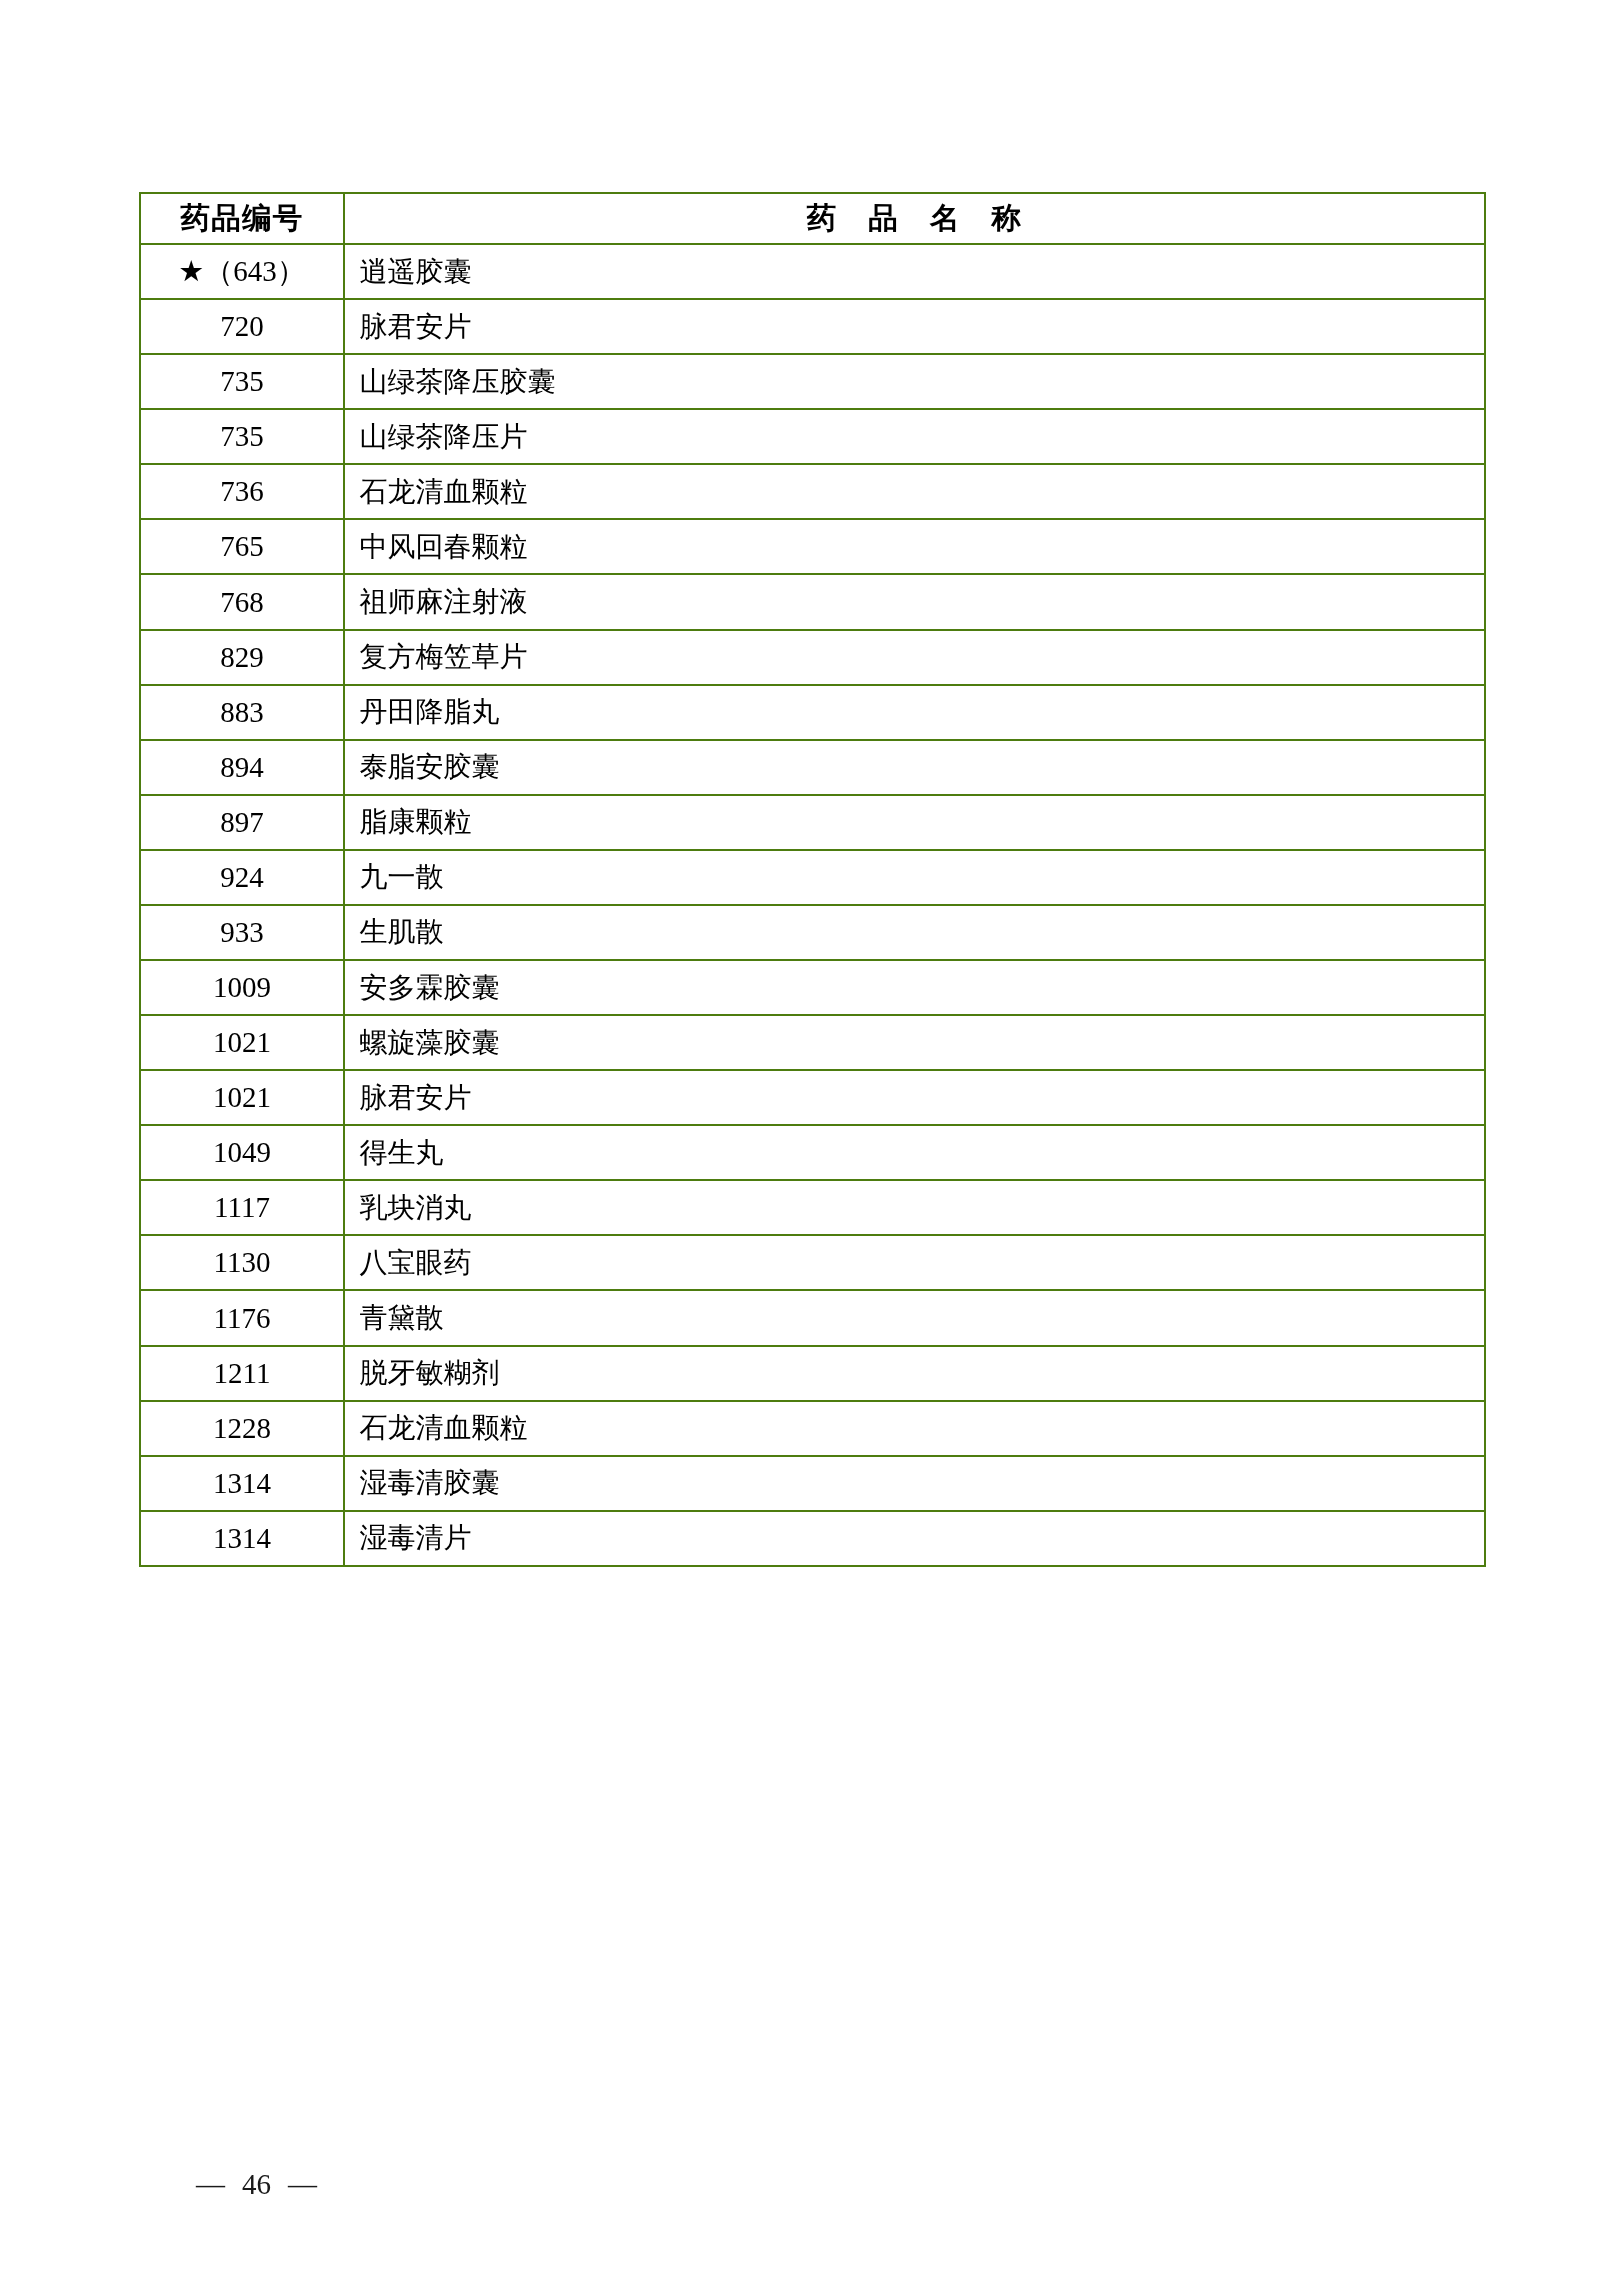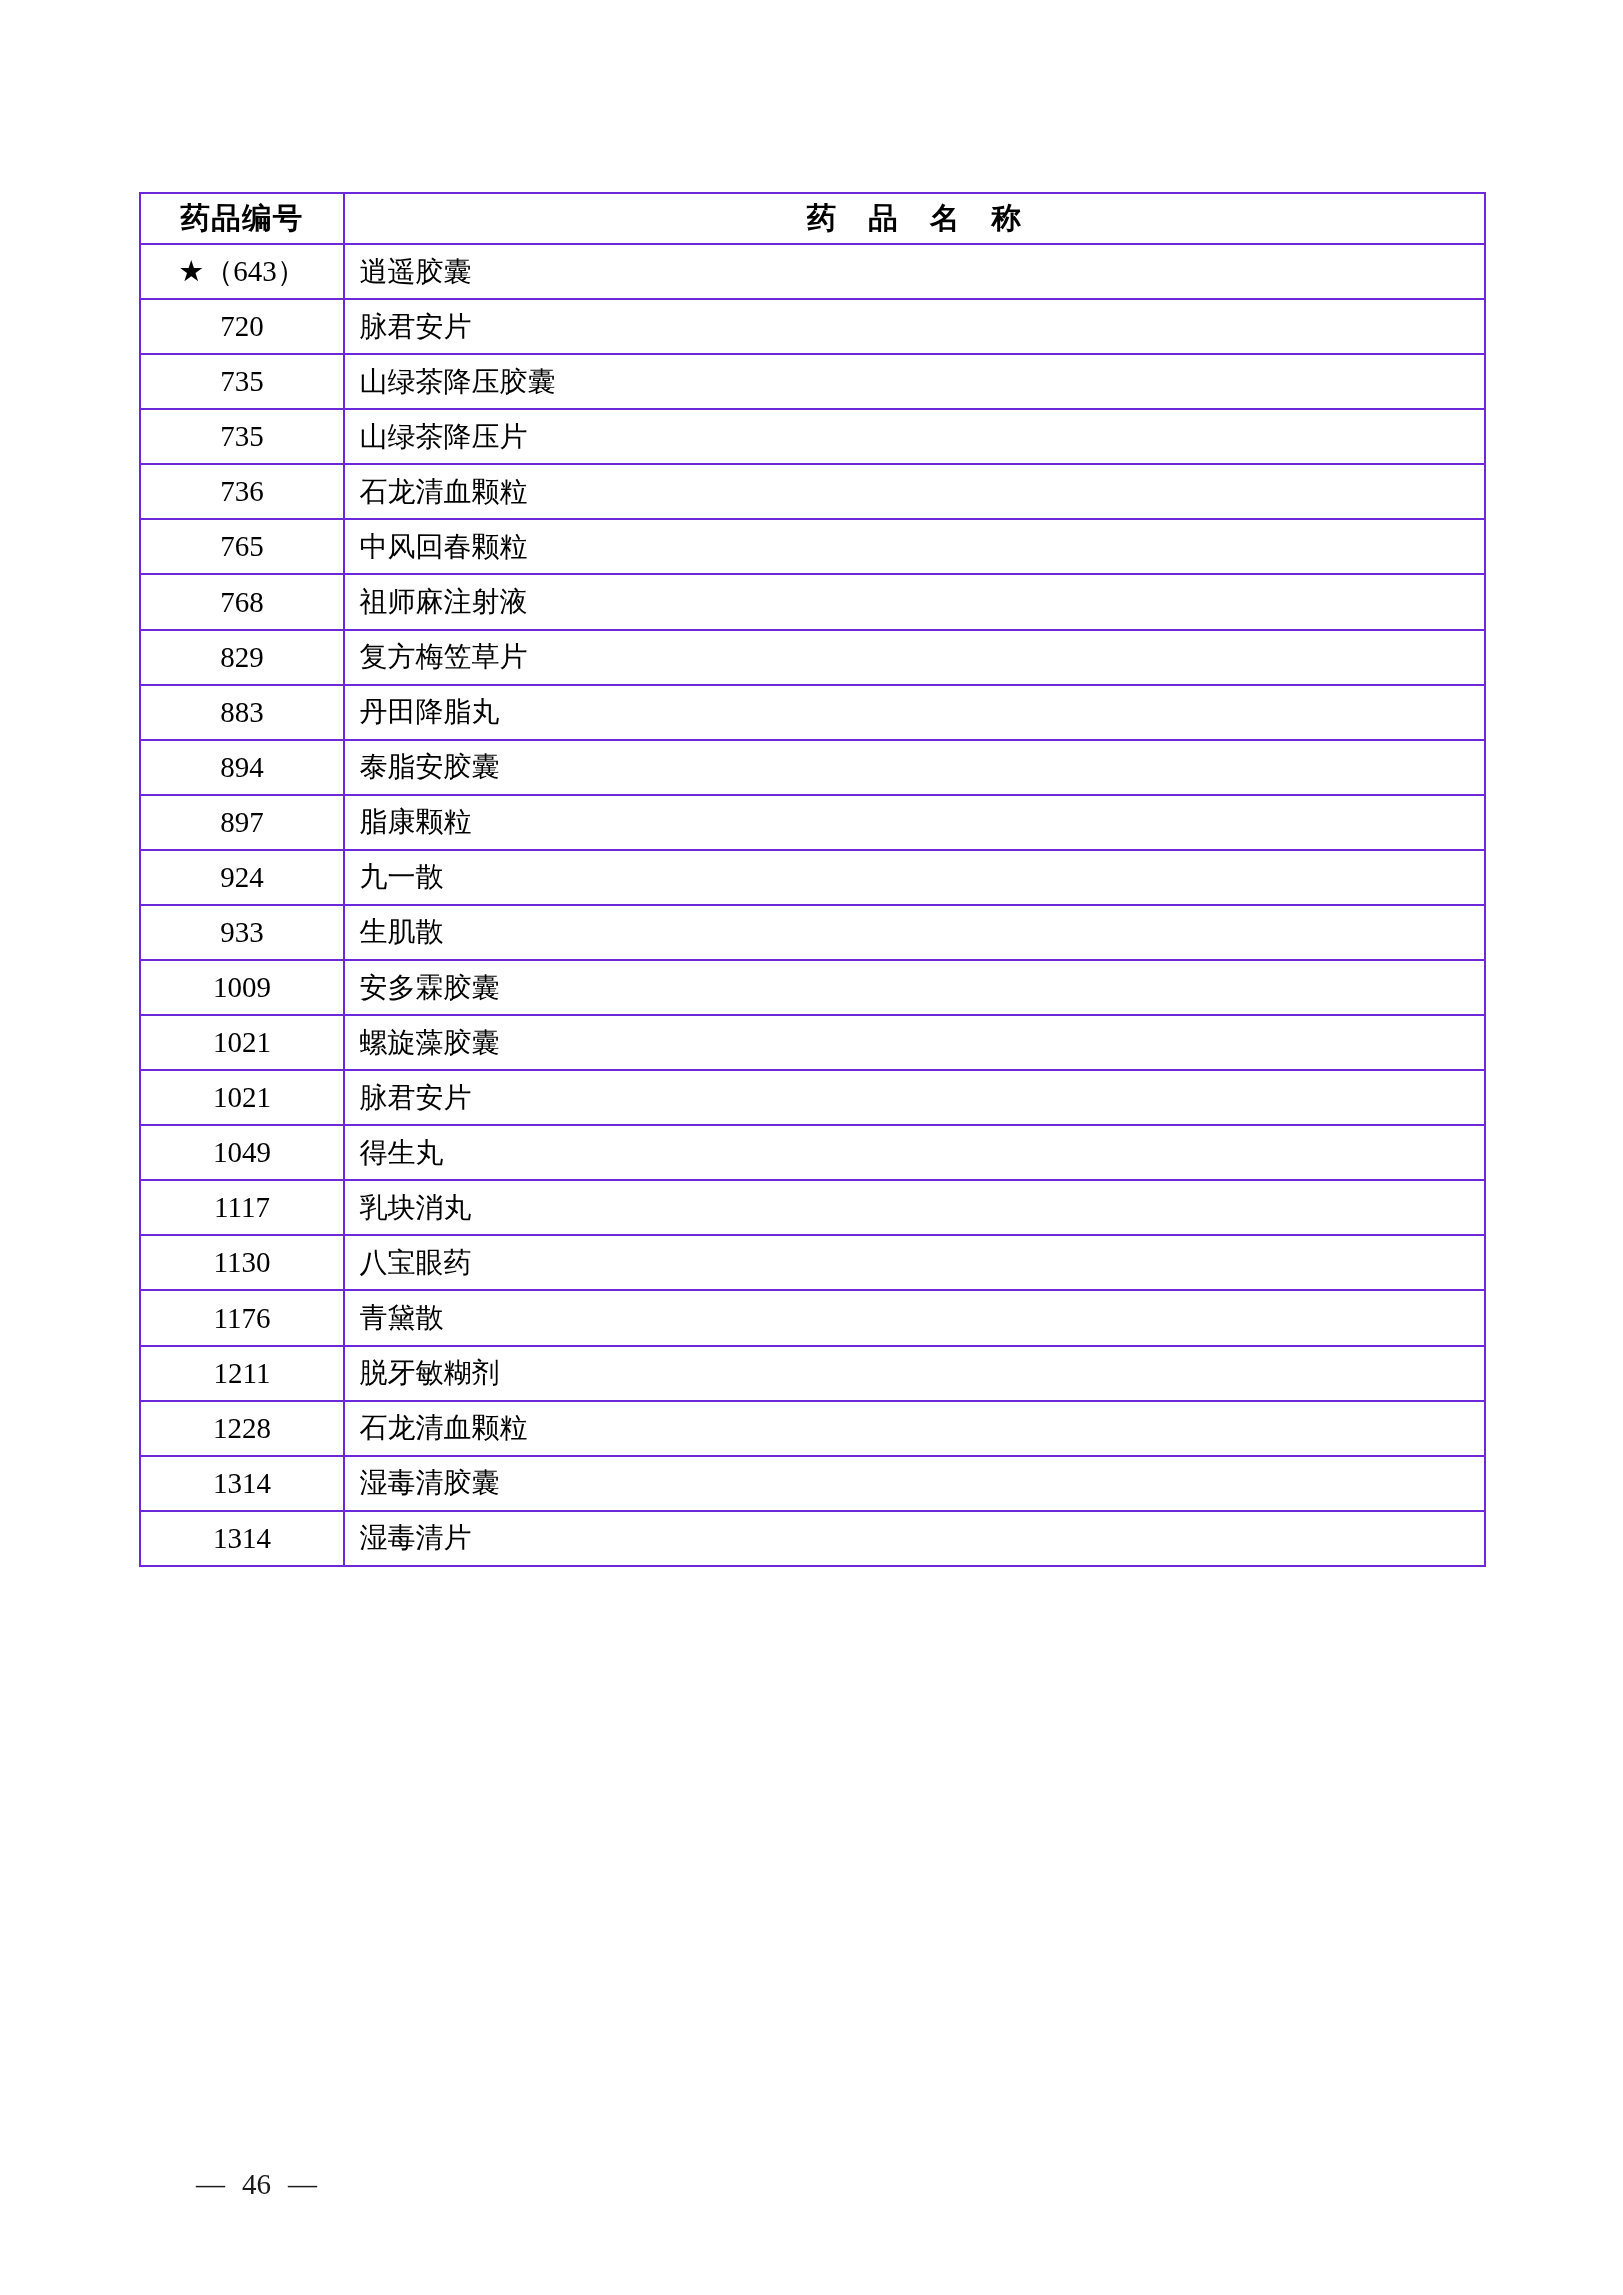--- a/index.html
+++ b/index.html
@@ -14,21 +14,21 @@
   table.drug-table{
     position:absolute;
     left:139px;top:192px;
     width:1345px;height:1375px;
     border-collapse:collapse;
     table-layout:fixed;
     border:2.6px solid #000;
   }
   table.drug-table th,
   table.drug-table td{
-    border:2px solid #6d28d9;
+    border:2px solid #4d7c0f;
     vertical-align:middle;
     overflow:hidden;
     white-space:nowrap;
   }
   col.code-col{width:204px;}
   col.name-col{width:1141px;}
   tr{height:51px;}
   th.hdr{
     font-family:"Liberation Sans","DejaVu Sans",sans-serif;
     font-weight:700;

